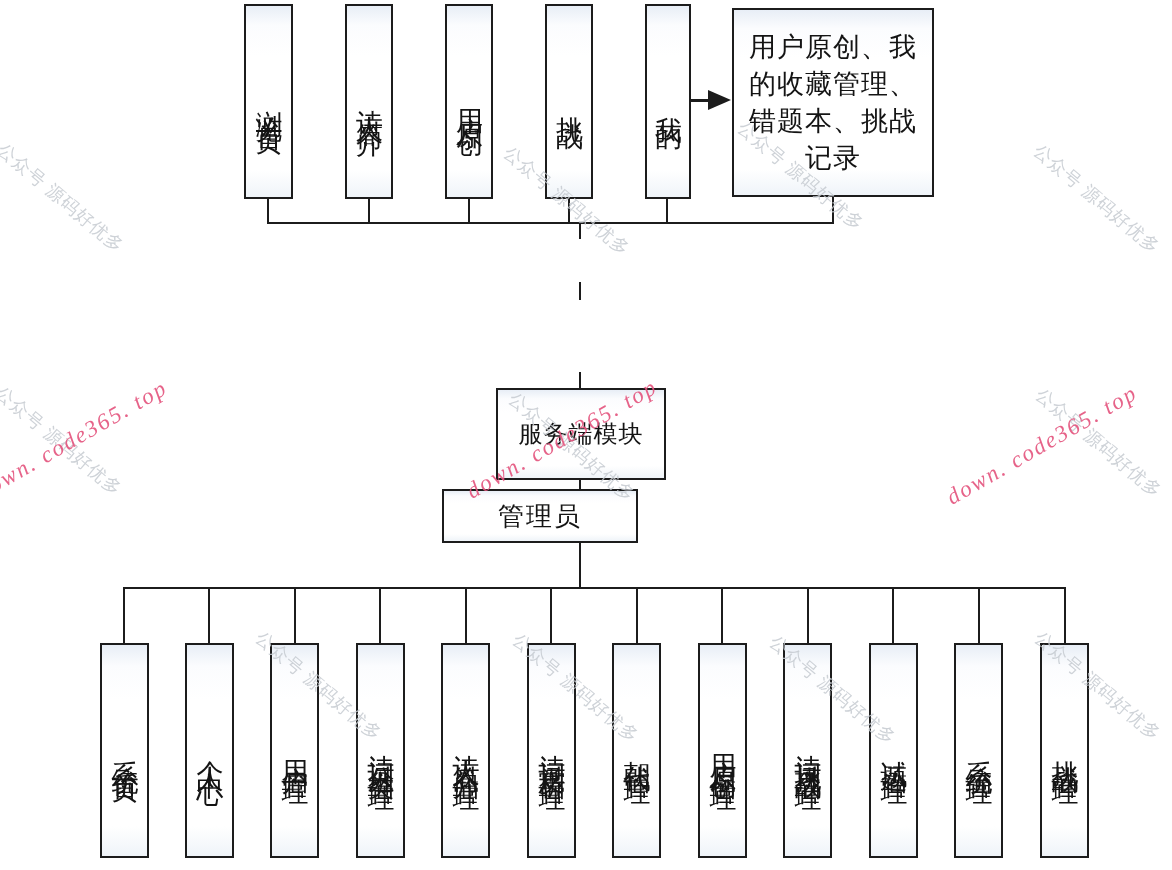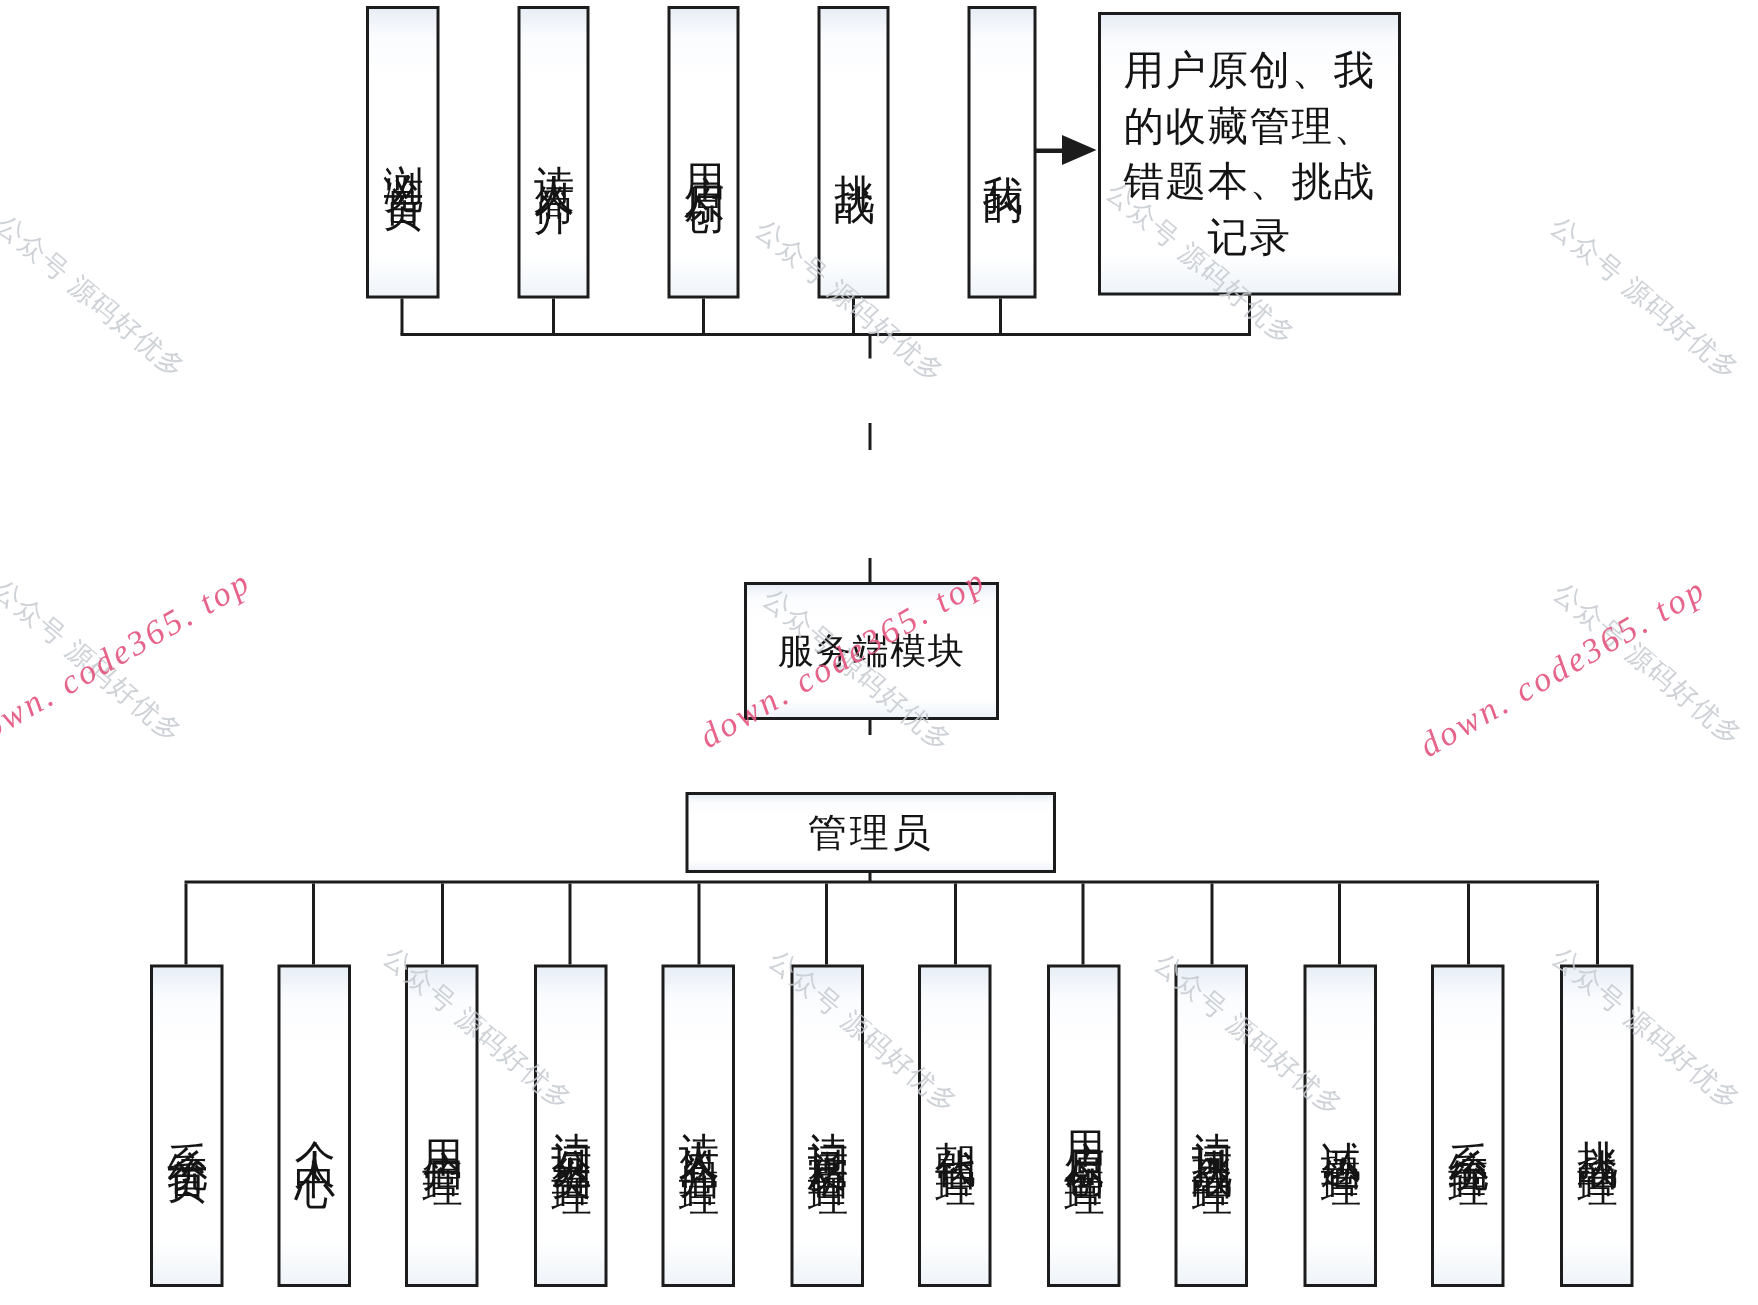--- a/index.html
+++ b/index.html
@@ -92,21 +92,21 @@
 
   <div class="line" style="left:579px;top:282px;width:2px;height:18px;"></div>
 
   <div class="line" style="left:579px;top:372px;width:2px;height:17px;"></div>
 
   <div class="node" style="left:496px;top:388px;width:170px;height:92px;">
     <span class="htext server-text">服务端模块</span>
   </div>
   <div class="line" style="left:579px;top:460px;width:2px;height:30px;"></div>
 
-  <div class="node" style="left:457px;top:489px;width:247px;height:54px;margin-top:39px;">
+  <div class="node" style="left:442px;top:489px;width:196px;height:54px;">
     <span class="htext admin-text">管理员</span>
   </div>
   <div class="line" style="left:579px;top:543px;width:2px;height:45px;"></div>
 
   <div class="line" style="left:123px;top:587px;width:943px;height:2px;"></div>
   <div class="line" style="left:123px;top:589px;width:2px;height:54px;"></div>
   <div class="line" style="left:208px;top:589px;width:2px;height:54px;"></div>
   <div class="line" style="left:294px;top:589px;width:2px;height:54px;"></div>
   <div class="line" style="left:379px;top:589px;width:2px;height:54px;"></div>
   <div class="line" style="left:465px;top:589px;width:2px;height:54px;"></div>

